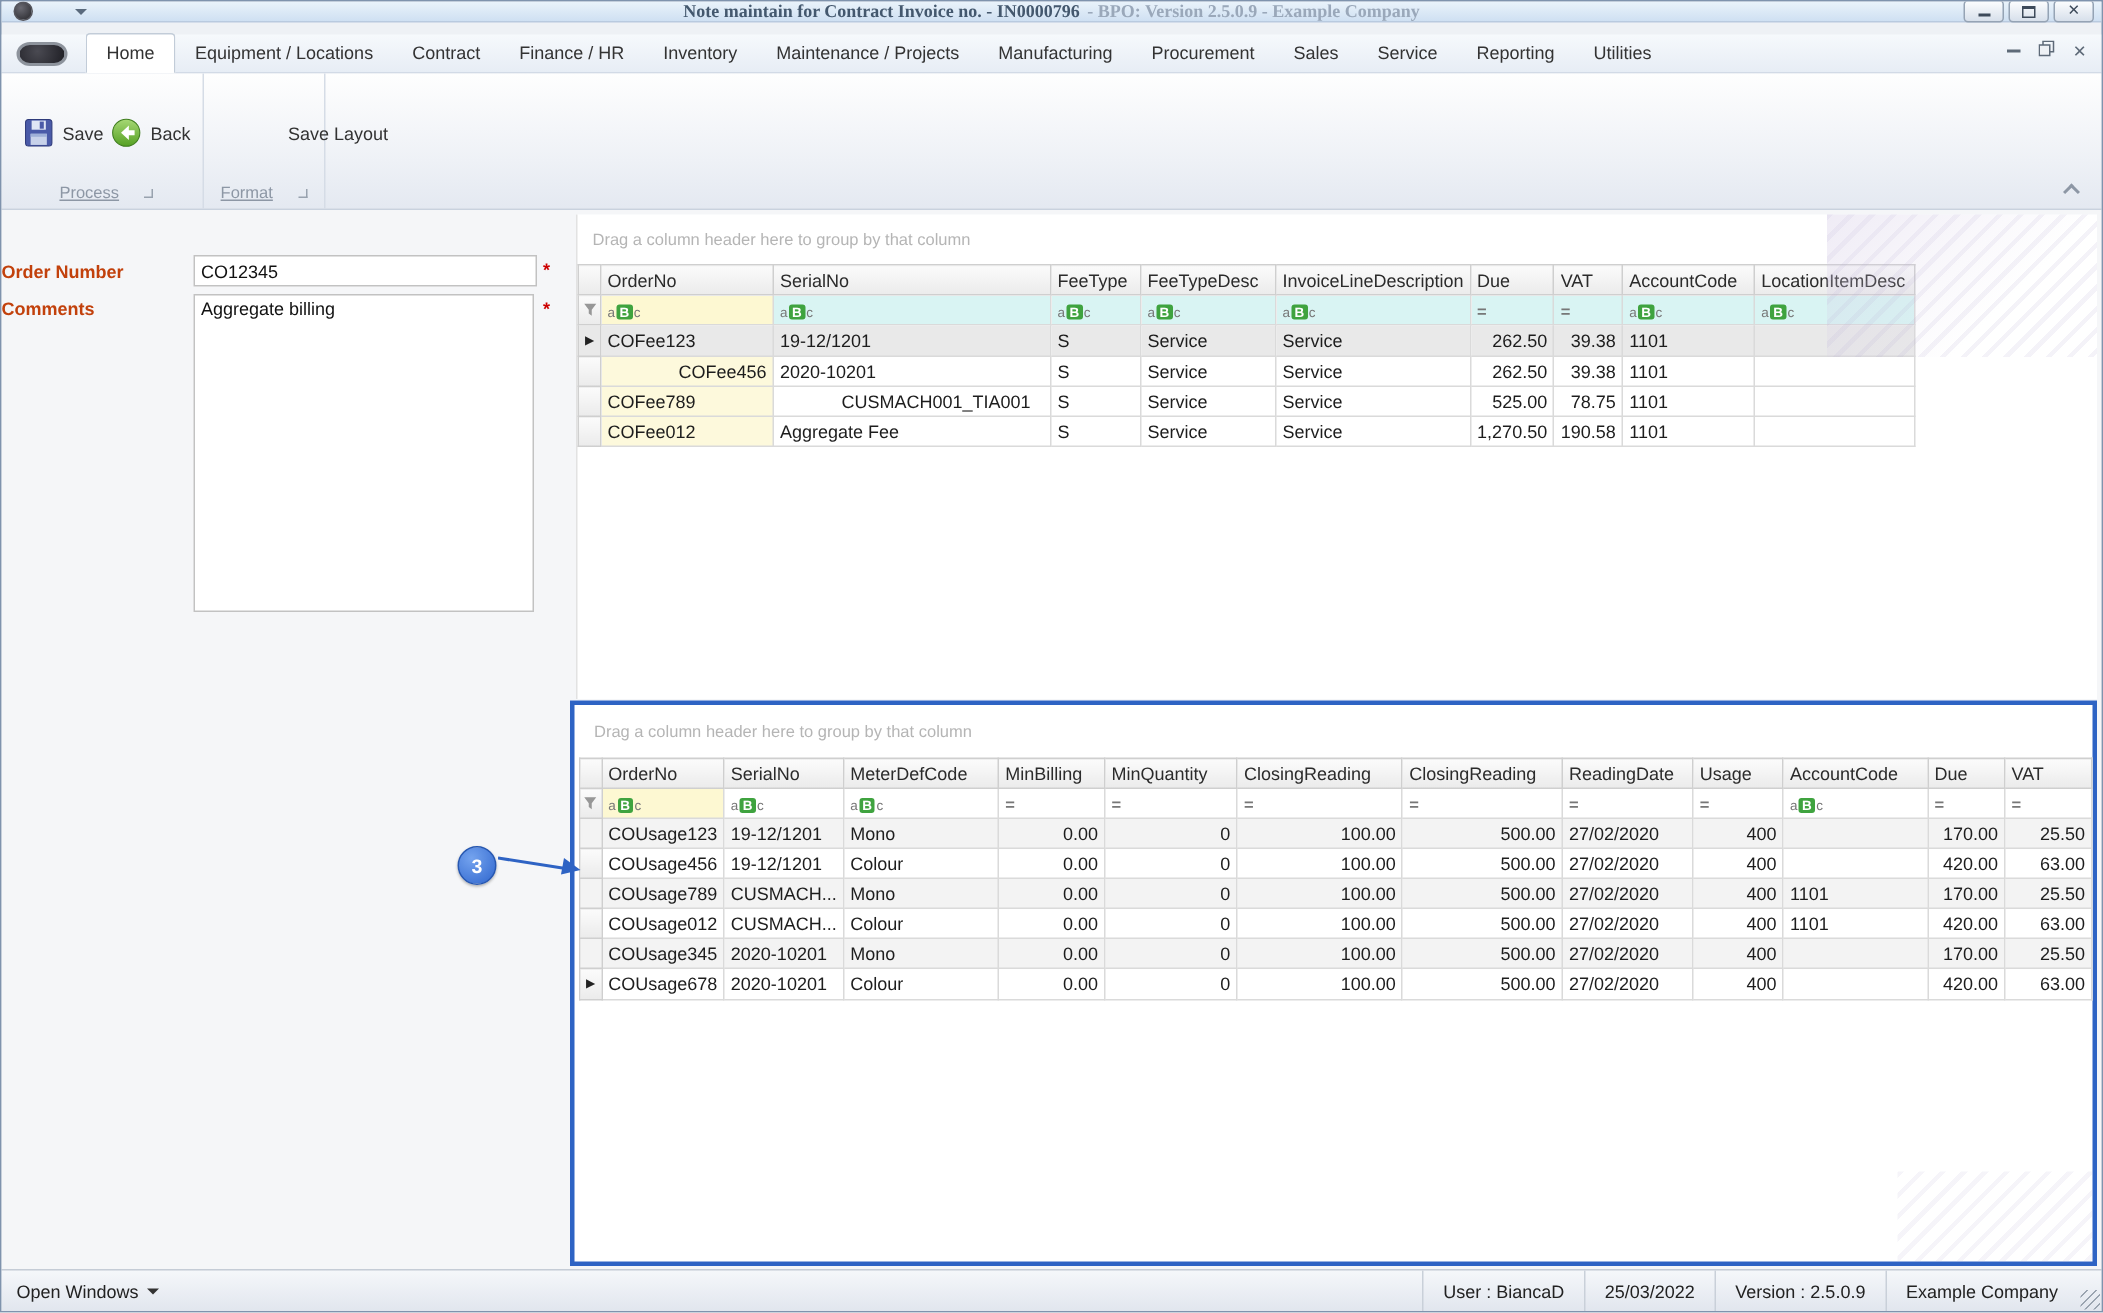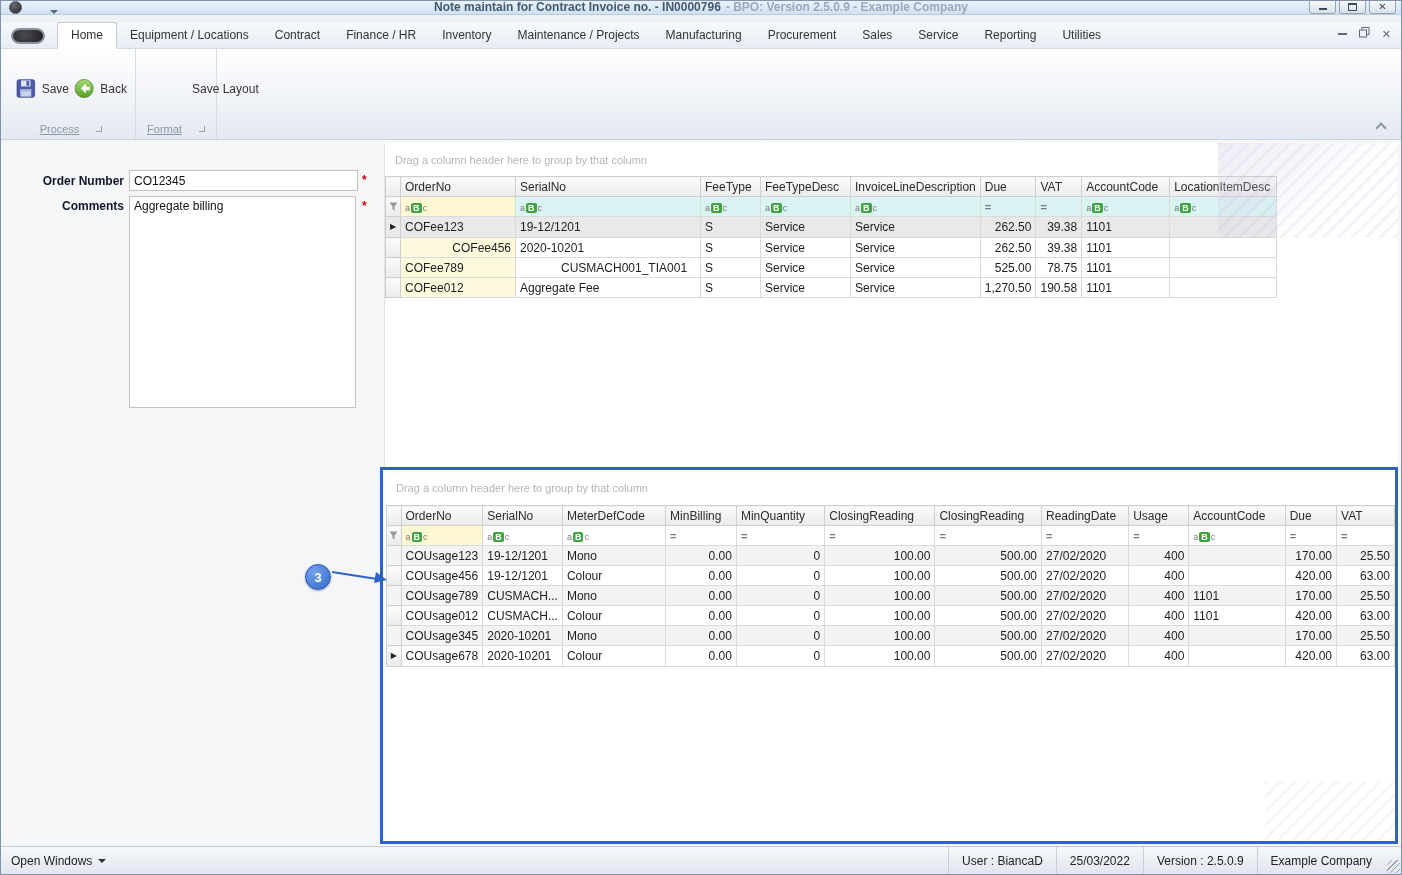--- a/index.html
+++ b/index.html
@@ -5,21 +5,21 @@
   * { box-sizing: border-box; margin: 0; padding: 0; }
   html,body { width:1402px; height:875px; overflow:hidden; background:#d8dde4;
               font-family:"Liberation Sans", sans-serif; font-size:12px; color:#222; }
 
   .window { position:relative; width:1402px; height:875px; border:1px solid #7f93ad;
             background:#eef1f5; overflow:hidden; }
 
   
   .titlebar { position:absolute; left:0; top:0; right:0; height:14px;
               background:linear-gradient(#eaf3fb,#cfe0f2); border-bottom:1px solid #b9cadf;
-              display:flex; align-items:flex-end; }
+              display:flex; align-items:center;font-family:Liberation Serif, serif; }
   .app-icon { width:13px; height:13px; border-radius:50%; margin-left:8px;
               background:radial-gradient(circle at 35% 30%, #6a6a72, #26262b); border:1px solid #55555c; }
   .qat-caret { width:0; height:0; margin-left:28px; border-left:4px solid transparent;
                border-right:4px solid transparent; border-top:4px solid #5a6a7d; }
   .title-text { position:absolute; left:0; right:0; text-align:center; font-weight:bold;
                 pointer-events:none; white-space:nowrap; }
   .title-text b { color:#44586e; }
   .title-suffix { color:#9aa8ba; margin-left:5px; }
   .win-buttons { margin-left:auto; margin-right:5px; display:flex; gap:3px; }
   .wbtn { width:27px; height:15px; border:1px solid #95a3b4; border-radius:3px;
@@ -58,21 +58,21 @@
   .rgroup-label { height:16px; display:flex; align-items:center; justify-content:center;
                   gap:17px; font-size:11px; color:#8d97a5;text-decoration:underline; }
   .launcher { width:6px; height:6px; border-right:1px solid #98a2ae; border-bottom:1px solid #98a2ae; }
   .ribbon-collapse { position:absolute; right:16px; bottom:7px; width:8px; height:8px;
                      border-left:2px solid #8d97a5; border-top:2px solid #8d97a5;
                      transform:rotate(45deg); cursor:default; }
 
   
   .client { position:absolute; left:0; top:139px; right:0; bottom:28px; background:#f5f6f8; }
 
-  .field-label { position:absolute; width:123px; text-align:right; font-weight:bold; color:#0f172a; }
+  .field-label { position:absolute; width:123px; font-weight:bold; color:#c2410c; }
   .lbl-order { left:0; top:34px; }
   .lbl-comments { left:0; top:59px; }
   .order-input { position:absolute; left:128px; top:30px; width:229px; height:21px;
                  border:1px solid #c2c2c2; padding:0 4px; font:12px "Liberation Sans",sans-serif; color:#111; }
   .comments-area { position:absolute; left:128px; top:56px; width:227px; height:212px;
                    border:1px solid #c2c2c2; padding:2px 4px; resize:none;
                    font:12px "Liberation Sans",sans-serif; color:#111; background:#fff; }
   .req { position:absolute; color:var(--required-red,#cc0000); font-weight:bold; }
   .req-order { left:361px; top:33px; }
   .req-comments { left:361px; top:59px; }

